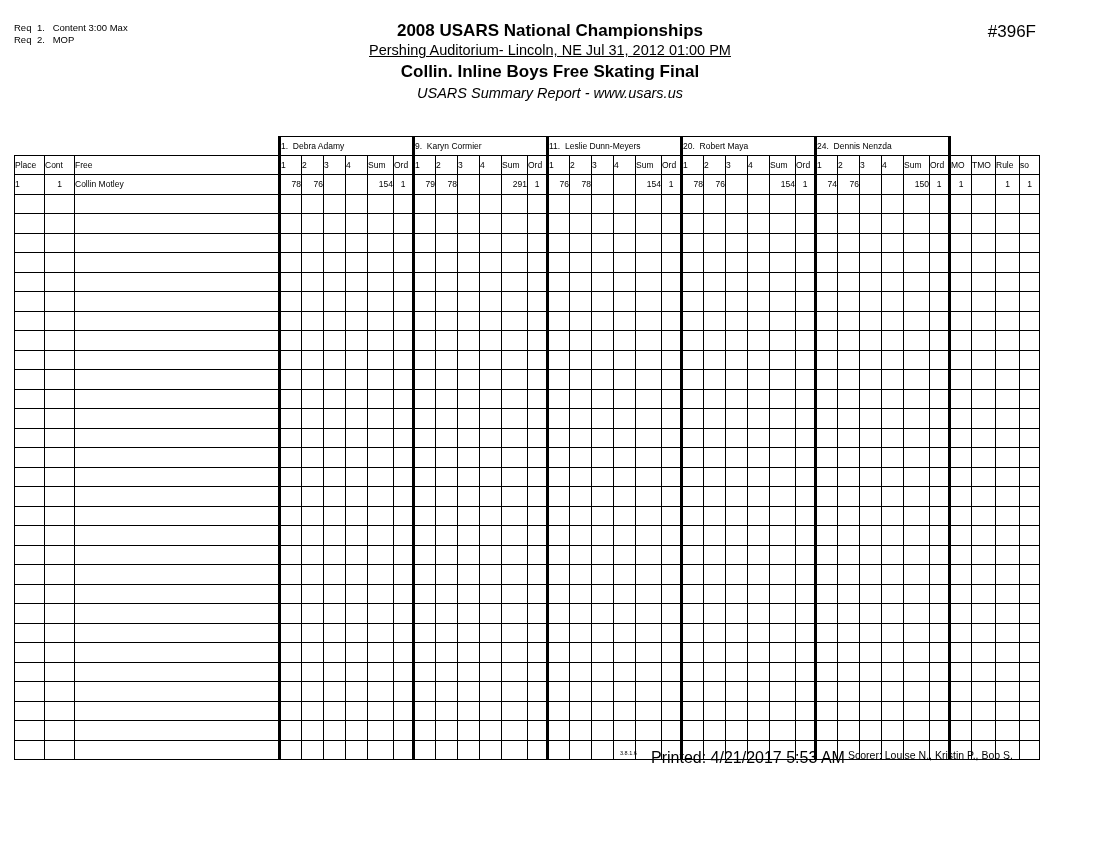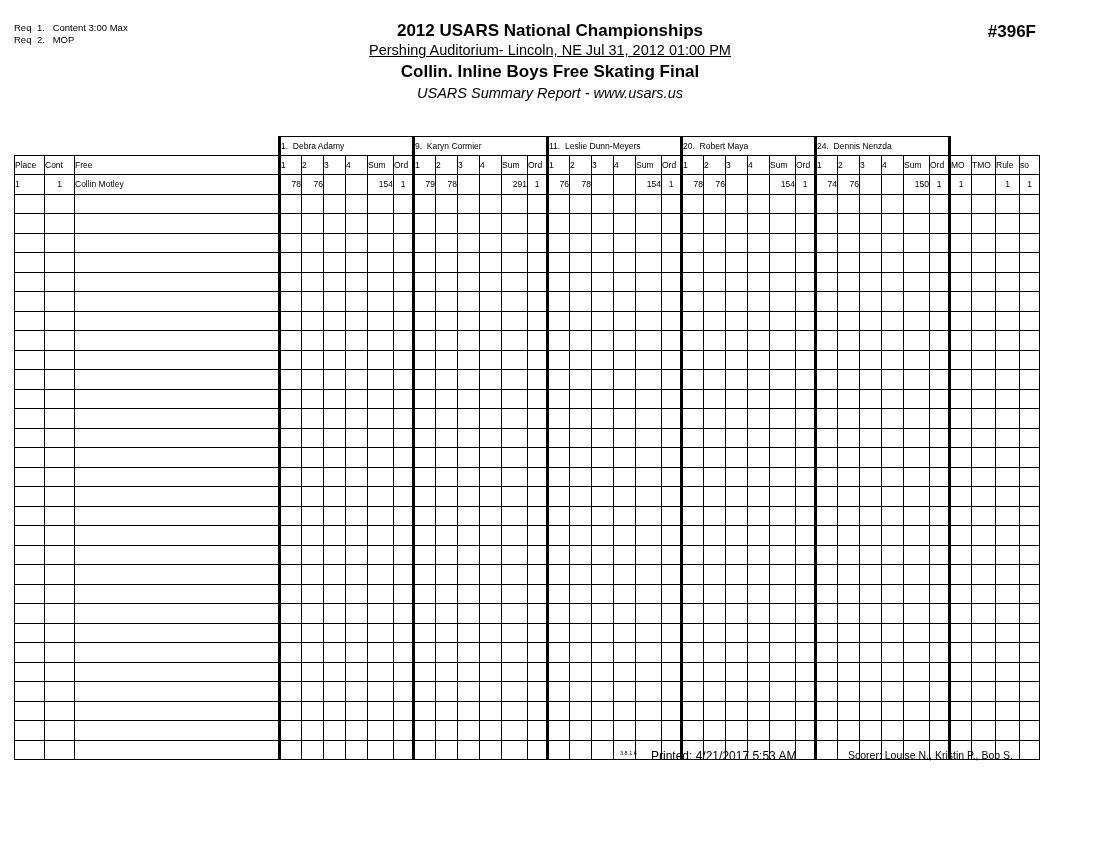--- a/index.html
+++ b/index.html
@@ -60,21 +60,21 @@
   .h-report {
     font-size: 14.5px;
     line-height: 21px;
     font-style: italic;
   }
   .eventno {
     position: absolute;
     right: 64px;
     top: 22px;
     font-size: 17px;
-    font-weight: bold;
+    font-weight: normal;
   }
 
   
   .sheet {
     position: absolute;
     left: 14px;
     top: 136px;
     border-collapse: collapse;
     table-layout: fixed;
     border-radius: 9px;
@@ -123,21 +123,21 @@
   .footer-code {
     position: absolute;
     left: 620px;
     top: 750px;
     font-size: 5.5px;
   }
   .footer-printed {
     position: absolute;
     left: 651px;
     top: 749px;
-    font-size: 12px;
+    font-size: 16px;
     white-space: nowrap;
   }
   .footer-scorer {
     position: absolute;
     left: 848px;
     top: 749px;
     font-size: 10.5px;
     white-space: nowrap;
   }
 </style>
@@ -153,21 +153,21 @@
       <span class="req-txt">Content 3:00 Max</span>
     </span>
     <span class="req-line">
       <span class="req-lbl">Req</span>
       <span class="req-num">2.</span>
       <span class="req-txt">MOP</span>
     </span>
   </div>
 
   <div class="header">
-    <div class="h-title">2012 USARS National Championships</div>
+    <div class="h-title">2008 USARS National Championships</div>
     <div class="h-venue">Pershing Auditorium- Lincoln, NE  Jul 31, 2012  01:00 PM</div>
     <div class="h-event">Collin. Inline Boys Free Skating Final</div>
     <div class="h-report">USARS Summary Report - www.usars.us</div>
   </div>
   <div class="eventno">#396F</div>
 
   <table class="sheet">
     <colgroup>
       <col style="width:30px">
       <col style="width:30px">

